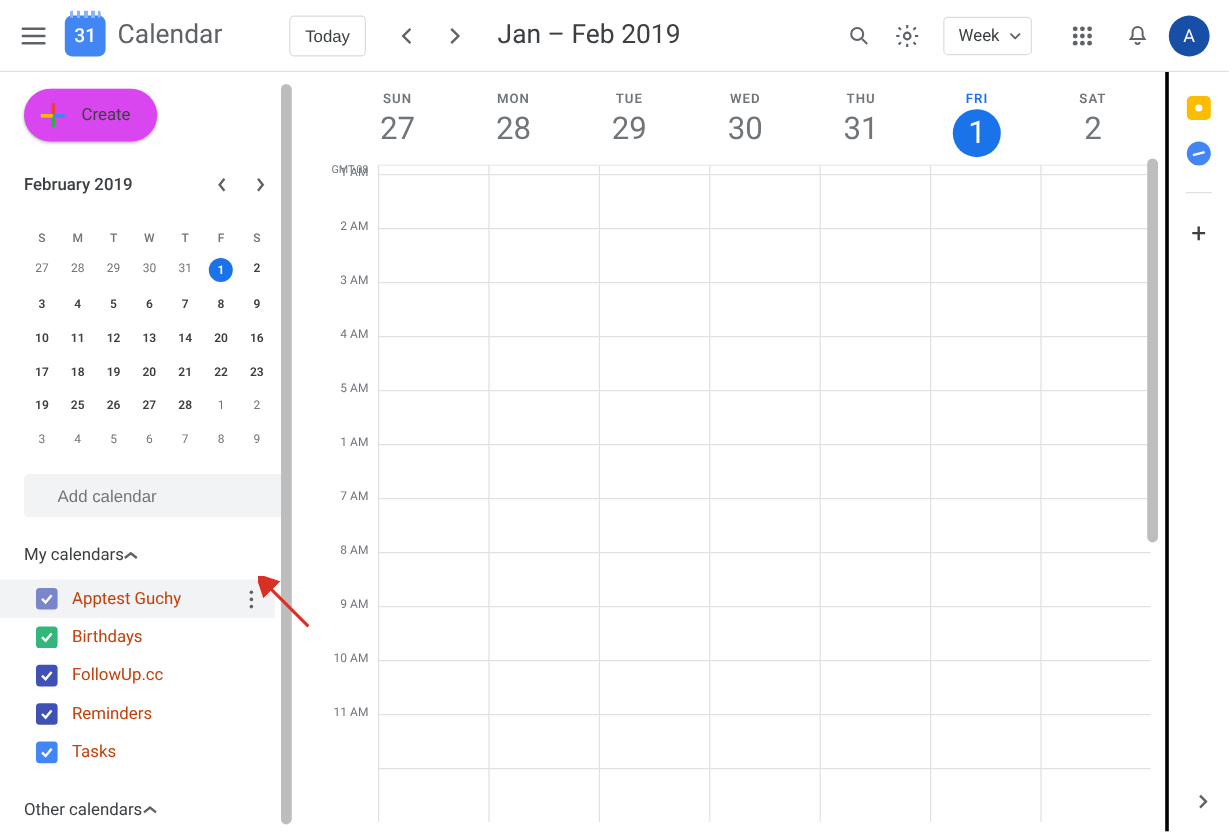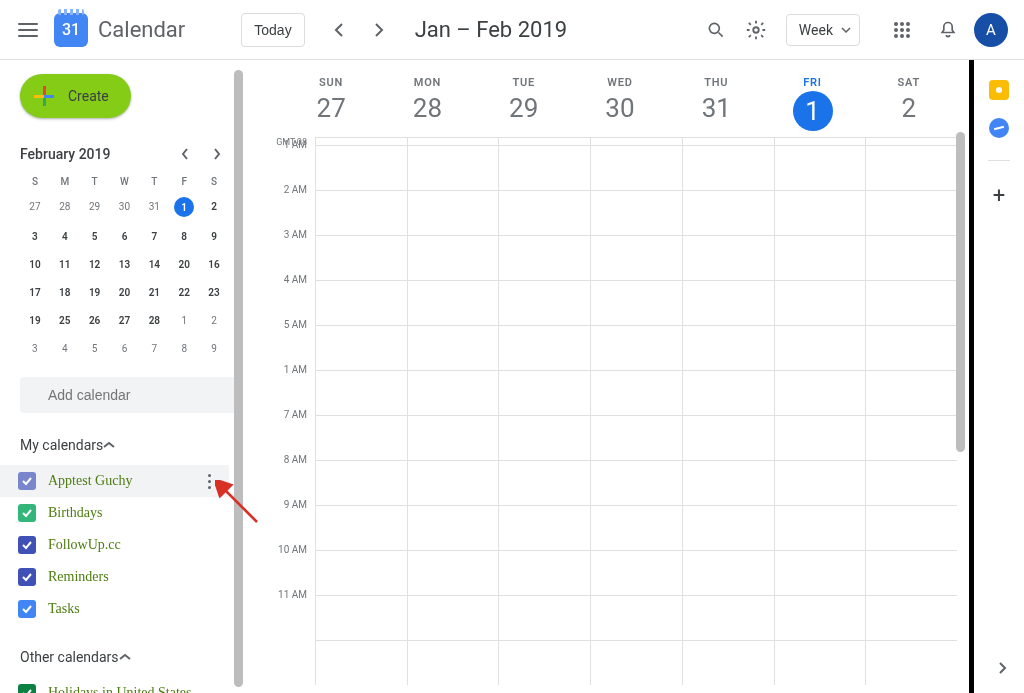--- a/index.html
+++ b/index.html
@@ -54,33 +54,33 @@
   .header-right { display:flex; align-items:center; gap:6px; margin-left: 12px; }
   .avatar { width:34px; height:34px; border-radius:50%; background:#174ea6; color:#fff; display:flex; align-items:center; justify-content:center; font-size:15px; }
 
   
   .body { display:flex; height: calc(693px - 60px); position:relative;}
   .sidebar { width: 235px; padding: 14px 6px 0 20px; overflow-y:auto; }
   .create-btn {
     display:inline-flex; align-items:center; gap:12px;
     padding: 10px 22px 10px 12px; border-radius: 24px;
     box-shadow: 0 1px 3px rgba(60,64,67,.3), 0 1px 2px rgba(60,64,67,.15);
-    font-size:14px; color:#3c4043; cursor:pointer; background:#84cc16;
+    font-size:14px; color:#3c4043; cursor:pointer; background:#d946ef;
   }
   .plus-icon { width:24px; height:24px; position:relative; }
   .plus-icon::before, .plus-icon::after {
     content:''; position:absolute; background:#4285f4;
   }
   .plus-icon::before{ left:11px; top:2px; width:3px; height:10px; background:#ea4335;}
   .plus-icon::after{ left:2px; top:11px; width:10px; height:3px; background:#fbbc04;}
   .plus-icon span.pv{ position:absolute; left:11px; top:12px; width:3px; height:10px; background:#34a853;}
   .plus-icon span.ph{ position:absolute; left:12px; top:11px; width:10px; height:3px; background:#4285f4;}
 
   .mini-cal { margin-top: 24px; }
-  .mini-header { display:flex; align-items:center; justify-content:space-between; margin-bottom:10px;}
+  .mini-header { display:flex; align-items:center; justify-content:space-between; margin-bottom:28px;}
   .mini-title { font-size:14px; color:#3c4043; font-weight:500;}
   .mini-navs { display:flex; gap:8px; }
   .mini-nav { width:24px; height:24px; display:flex; align-items:center; justify-content:center; cursor:pointer; color:#5f6368;}
   .mini-grid { display:grid; grid-template-columns: repeat(7, 1fr); text-align:center; font-size:10px; color:#70757a; row-gap:10px; }
   .mini-grid .dow { font-size:10px; color:#70757a; font-weight:500;}
   .mini-grid .d { font-size:10px; color:#3c4043; font-weight:600; height:18px; display:flex; align-items:center; justify-content:center; cursor:pointer;}
   .mini-grid .d.other { color:#70757a; font-weight:400;}
   .mini-grid .d.selected { background:#1a73e8; color:#fff; border-radius:50%; width:20px; height:20px; margin:0 auto;}
 
   .add-cal {
@@ -89,28 +89,28 @@
   .add-cal input{
     flex:1; border:none; background:#f1f3f4; border-radius:4px;
     padding:10px 28px; font-size:14px; color:#5f6368; outline:none;
   }
   .dots-v { width:24px; height:24px; display:flex; flex-direction:column; align-items:center; justify-content:center; gap:3px; cursor:pointer;}
   .dots-v span{ width:3px; height:3px; background:#5f6368; border-radius:50%;}
 
   .cal-section { margin-top: 20px; }
   .cal-sec-head { display:flex; align-items:center; justify-content:flex-start; font-size:14px; color:#3c4043; cursor:pointer; padding:4px 6px 4px 0;}
   .cal-list { margin-top:8px; margin-left:-20px; }
-  .cal-item { display:flex; align-items:center; gap:12px; padding:7px 6px 7px 18px; font-size:14px; color:#4d7c0f; position:relative; cursor:pointer;font-family:Liberation Serif, serif;}
+  .cal-item { display:flex; align-items:center; gap:12px; padding:7px 6px 7px 30px; font-size:14px; color:#c2410c; position:relative; cursor:pointer;}
   .cal-item.hovered { background:#f1f3f4; }
   .cal-item .chk { width:18px; height:18px; border-radius:3px; display:flex; align-items:center; justify-content:center; flex-shrink:0;}
   .cal-item .chk svg{ width:14px; height:14px;}
   .cal-item .item-dots { position:absolute; right:8px; }
 
   
-  .main { flex:1; display:flex; overflow:hidden; border-right:5px solid #000000;}
+  .main { flex:1; display:flex; overflow:hidden; border-right:3px solid #000000;}
   .main-inner{ flex:1; display:flex; flex-direction:column; }
   .scroll-gutter{ width:12px; }
   
   .day-header { display:flex; padding-left:48px; padding-top:16px; }
   .day-col { flex:1; text-align:center; }
   .day-col .dow { font-size:11px; font-weight:600; color:#70757a; letter-spacing:0.8px;}
   .day-col .dnum { font-size:26px; color:#70757a; margin-top:4px; }
   .day-col.today .dow { color:#1a73e8;}
   .day-col.today .dnum { background:#1a73e8; color:#fff; width:40px; height:40px; border-radius:50%; display:inline-flex; align-items:center; justify-content:center; margin-top:2px;}
 

